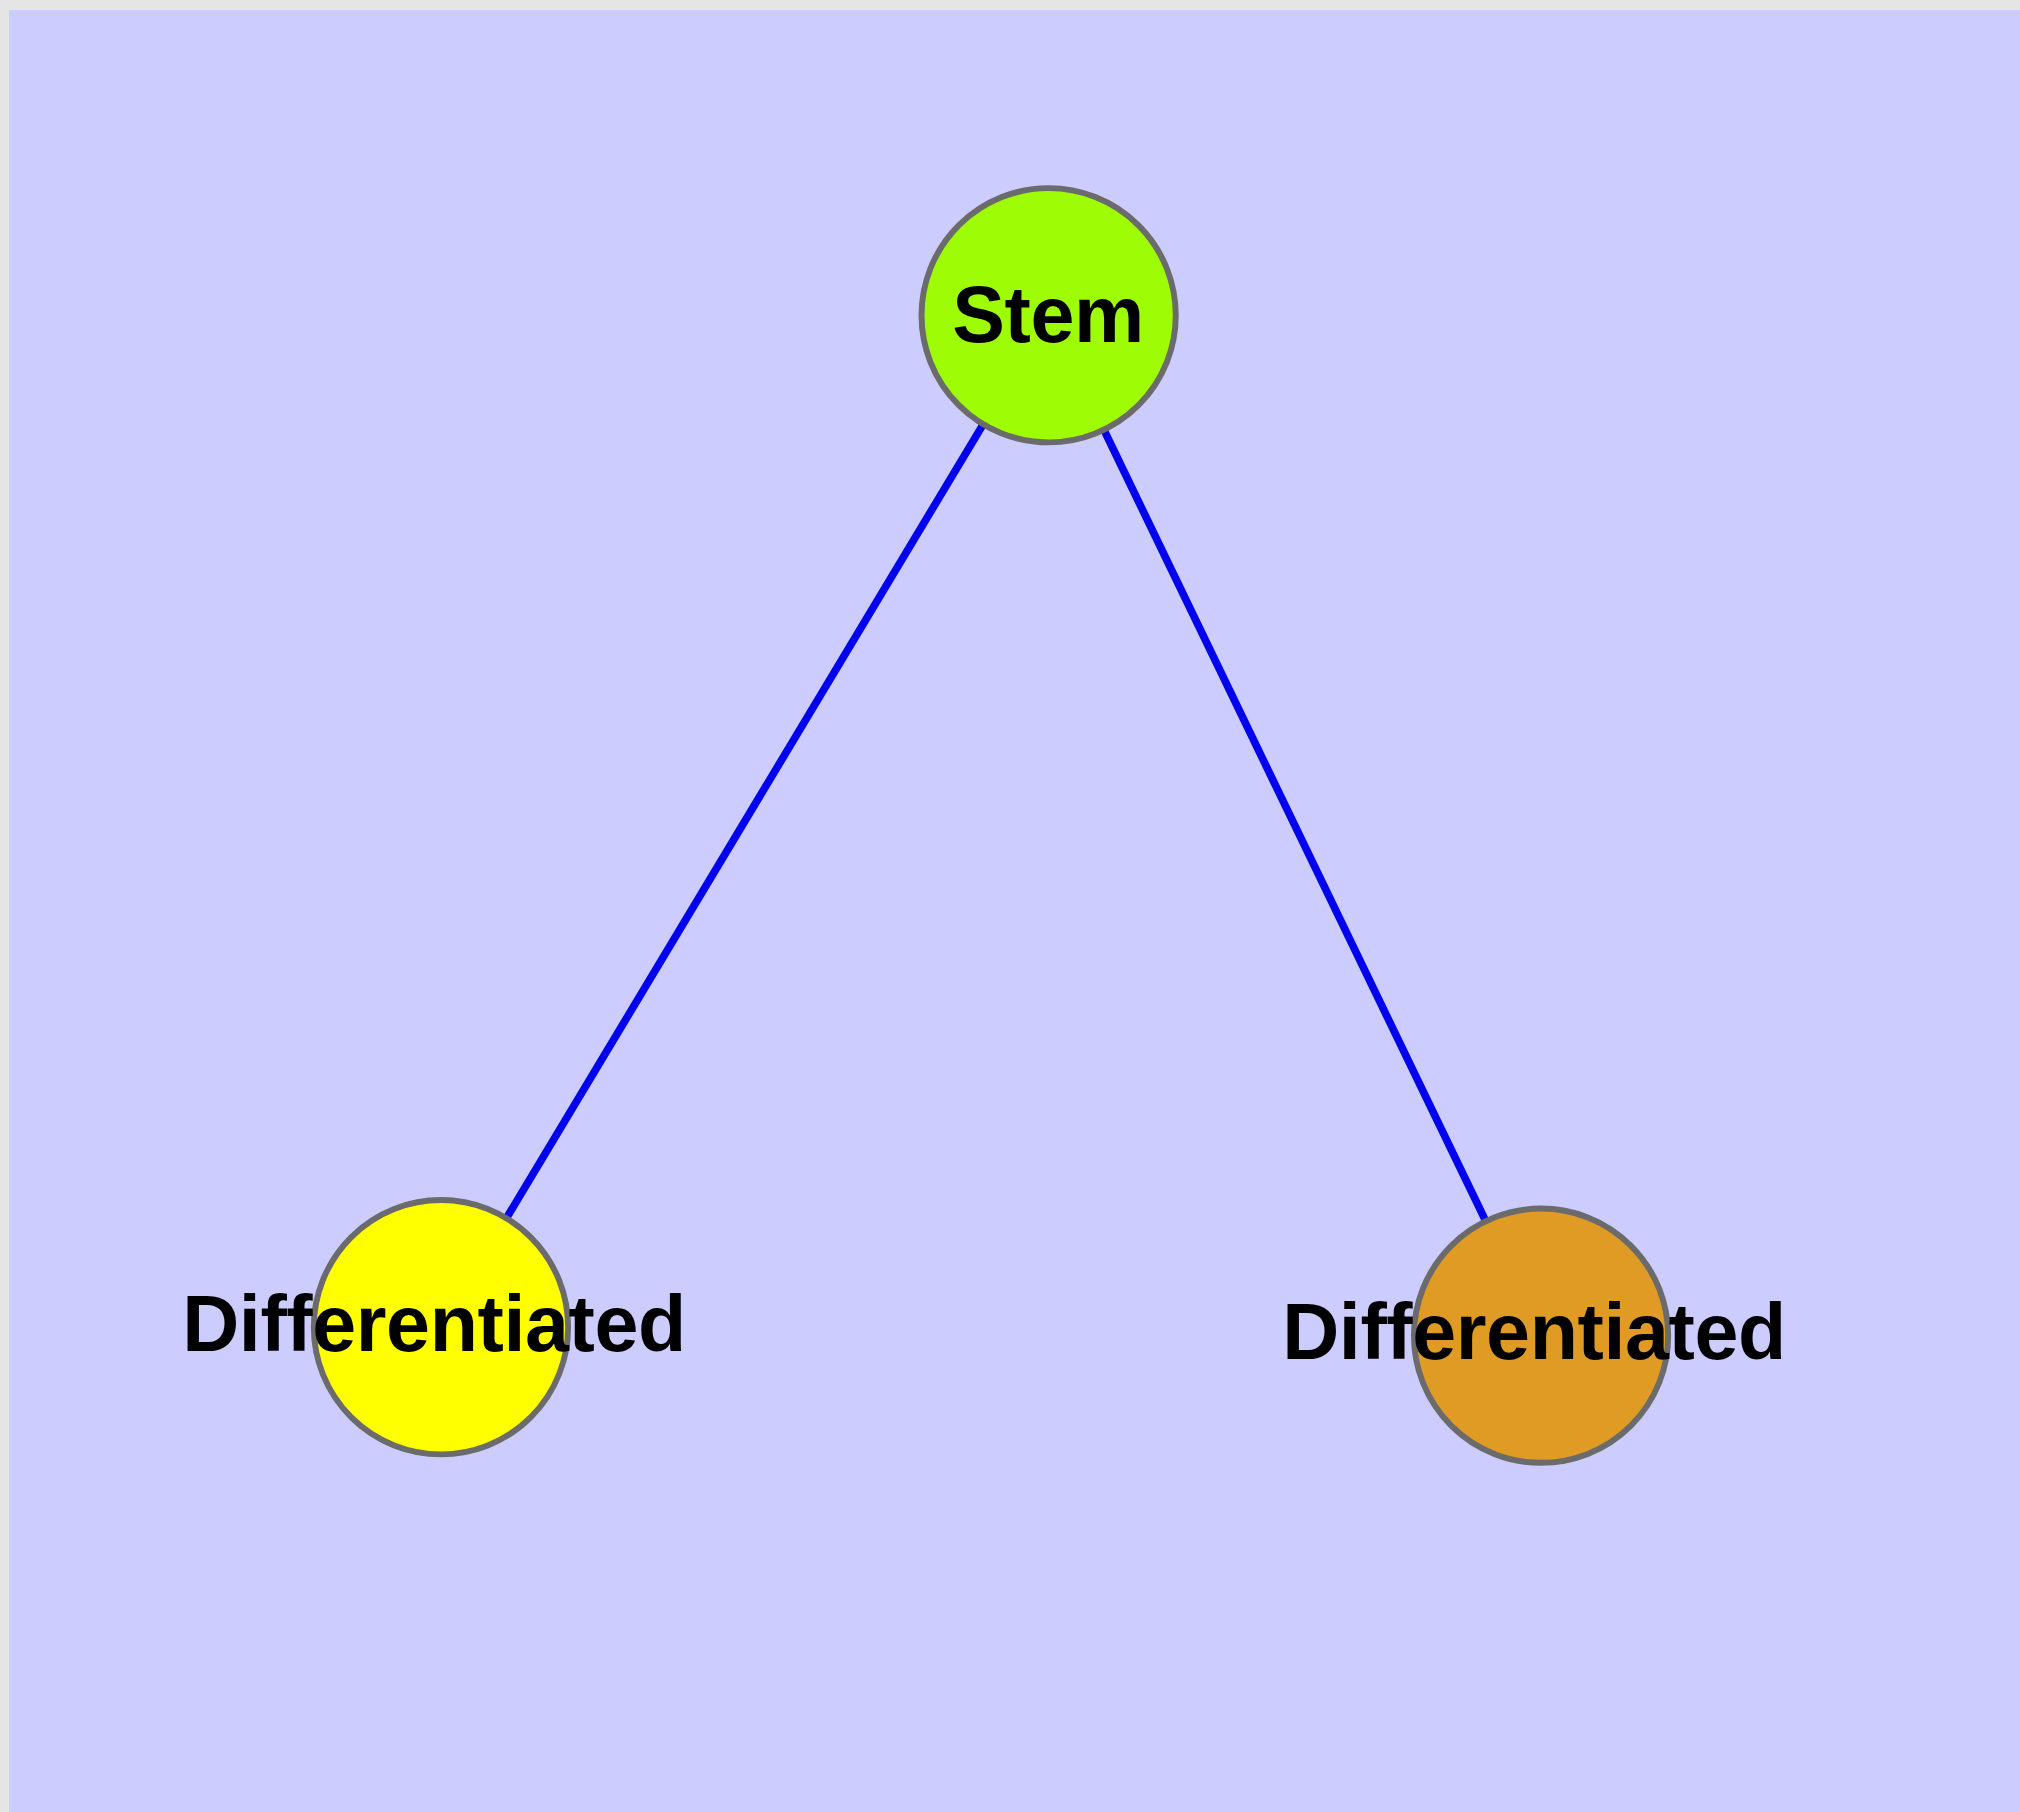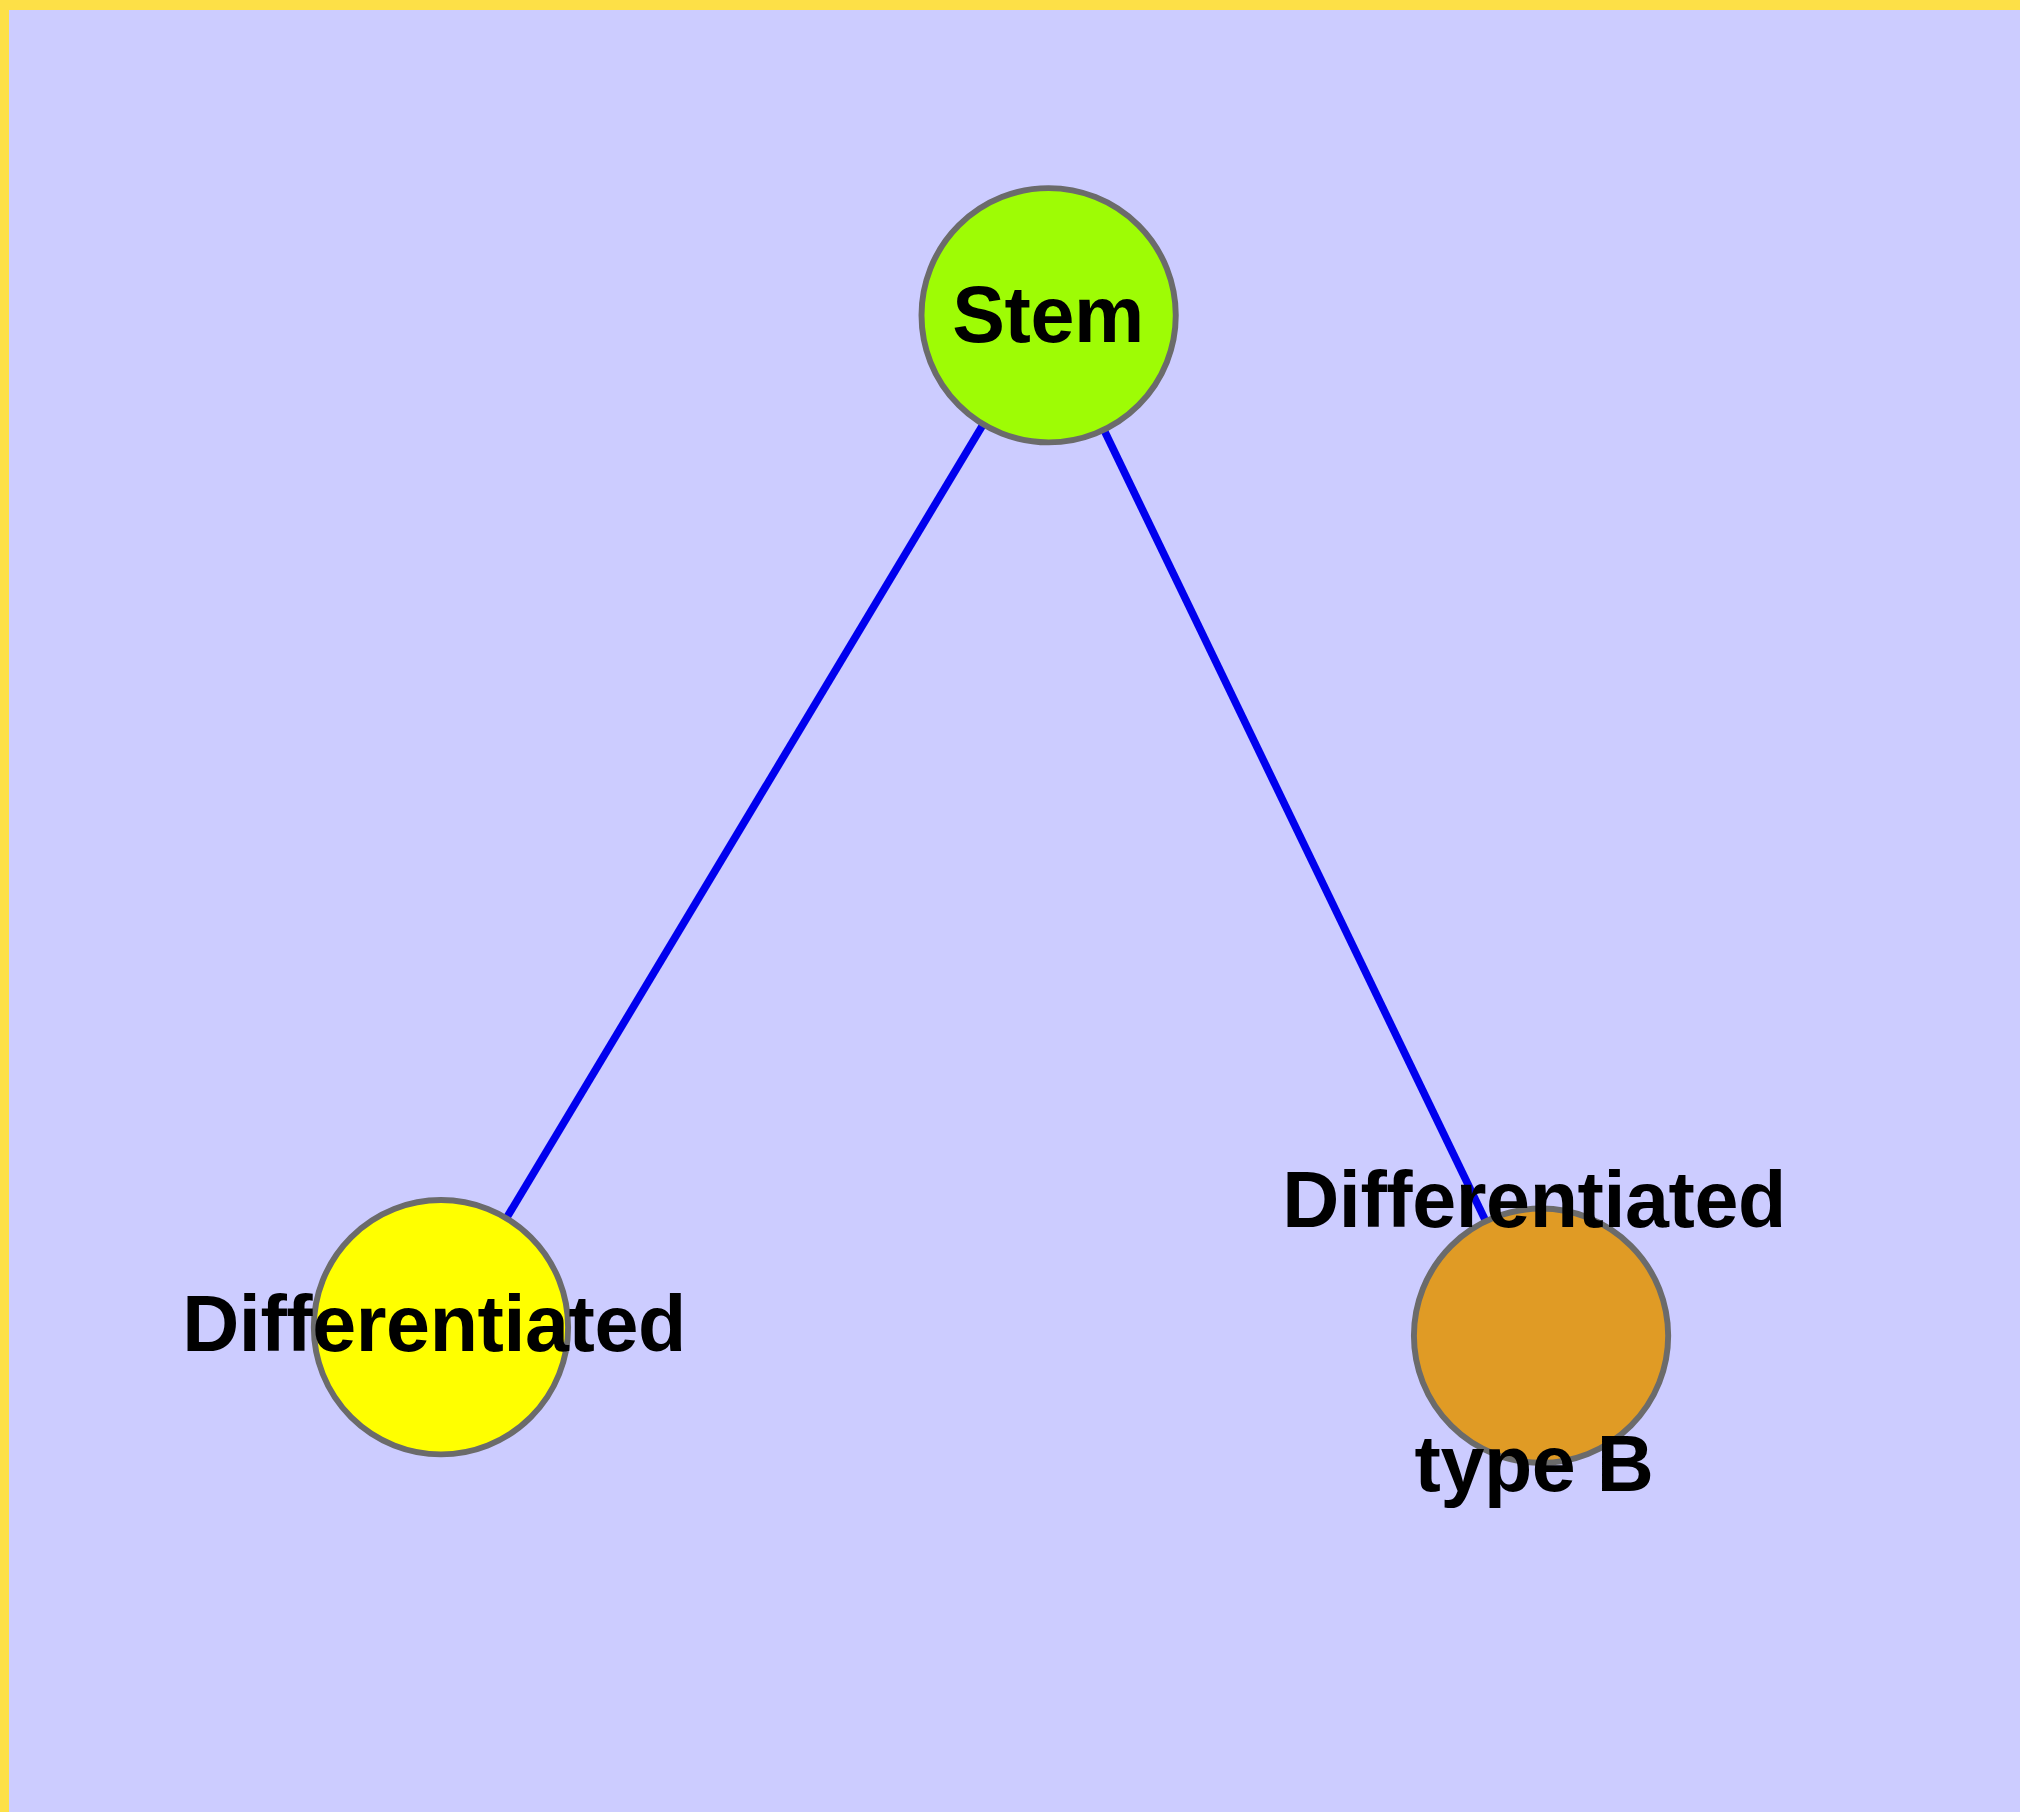--- a/index.html
+++ b/index.html
@@ -5,21 +5,21 @@
 <style>
   html, body {
     margin: 0;
     padding: 0;
     background: #ffffff;
   }
   #canvas {
     position: relative;
     width: 2021px;
     height: 1812px;
-    background: #fde047;
+    background: #e5e5e5;
     overflow: hidden;
     font-family: "Liberation Sans", "DejaVu Sans", sans-serif;
   }
   #plot-area {
     position: absolute;
     left: 8.5px;
     top: 10.2px;
     width: 2012px;
     height: 1802px;
     background: #ccccff;
@@ -66,16 +66,15 @@
   <div class="node-label" style="left:1048px; top:315px;">
     <div>Stem</div>
   </div>
 
   <div class="node-label" style="left:434px; top:1324px;">
     <div>Differentiated</div>
   </div>
 
   <div class="node-label" style="left:1534px; top:1332px;">
     <div>Differentiated</div>
-    <div>type B</div>
   </div>
 </div>
 
 
 </body></html>

